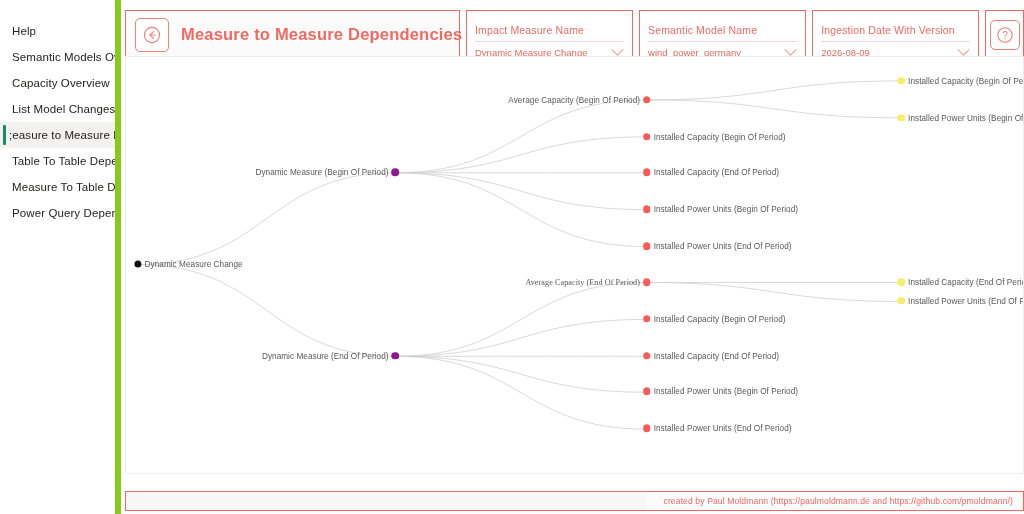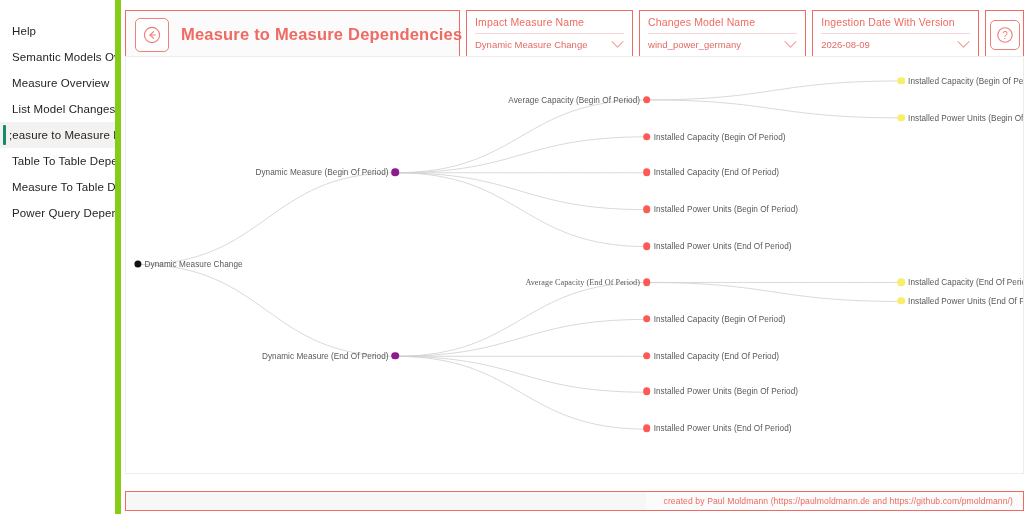--- a/index.html
+++ b/index.html
@@ -58,21 +58,21 @@
     background:#ffffff;cursor:pointer;
   }
   .back-btn svg{display:block;}
   .page-title{
     font-size:16.5px;font-weight:bold;color:#ef6a63;letter-spacing:.2px;
     white-space:nowrap;
   }
 
   .slicer{
     width:172px;margin-left:6px;padding:5px 8px 0 8px;background:#ffffff;
-    display:flex;flex-direction:column;justify-content:flex-start;
+    display:flex;flex-direction:column;justify-content:flex-end;
   }
   .slicer-label{
     font-size:10.5px;color:#ef6a63;letter-spacing:.15px;
     margin-bottom:5px;white-space:nowrap;
   }
   .slicer-ctl{
     display:flex;align-items:center;justify-content:space-between;
     border-top:1px solid #f7d7d5;padding-top:5px;cursor:pointer;
   }
   .slicer-val{
@@ -130,21 +130,21 @@
 <div id="app">
 
   <nav class="sidebar" id="sidebar">
       <div class="nav-item">
         <span class="lbl">Help</span>
       </div>
       <div class="nav-item">
         <span class="lbl">Semantic Models Overv...</span>
       </div>
       <div class="nav-item">
-        <span class="lbl">Measure Overview</span>
+        <span class="lbl">Capacity Overview</span>
       </div>
       <div class="nav-item">
         <span class="lbl">List Model Changes</span>
       </div>
       <div class="nav-item active">
         <span class="lbl">;easure to Measure De...</span>
       </div>
       <div class="nav-item">
         <span class="lbl">Table To Table Depende...</span>
       </div>
@@ -175,21 +175,21 @@
         <div class="slicer-label">Impact Measure Name</div>
         <div class="slicer-ctl">
           <span class="slicer-val">Dynamic Measure Change</span>
           <svg class="chev" width="13" height="9" viewBox="0 0 13 9">
             <path d="M1 1.6 L6.5 7.2 L12 1.6" fill="none" stroke="#f0a39d" stroke-width="1.1" stroke-linecap="round"></path>
           </svg>
         </div>
       </div>
 
       <div class="hdr-box slicer">
-        <div class="slicer-label">Changes Model Name</div>
+        <div class="slicer-label">Semantic Model Name</div>
         <div class="slicer-ctl">
           <span class="slicer-val">wind_power_germany</span>
           <svg class="chev" width="13" height="9" viewBox="0 0 13 9">
             <path d="M1 1.6 L6.5 7.2 L12 1.6" fill="none" stroke="#f0a39d" stroke-width="1.1" stroke-linecap="round"></path>
           </svg>
         </div>
       </div>
 
       <div class="hdr-box slicer">
         <div class="slicer-label">Ingestion Date With Version</div>

